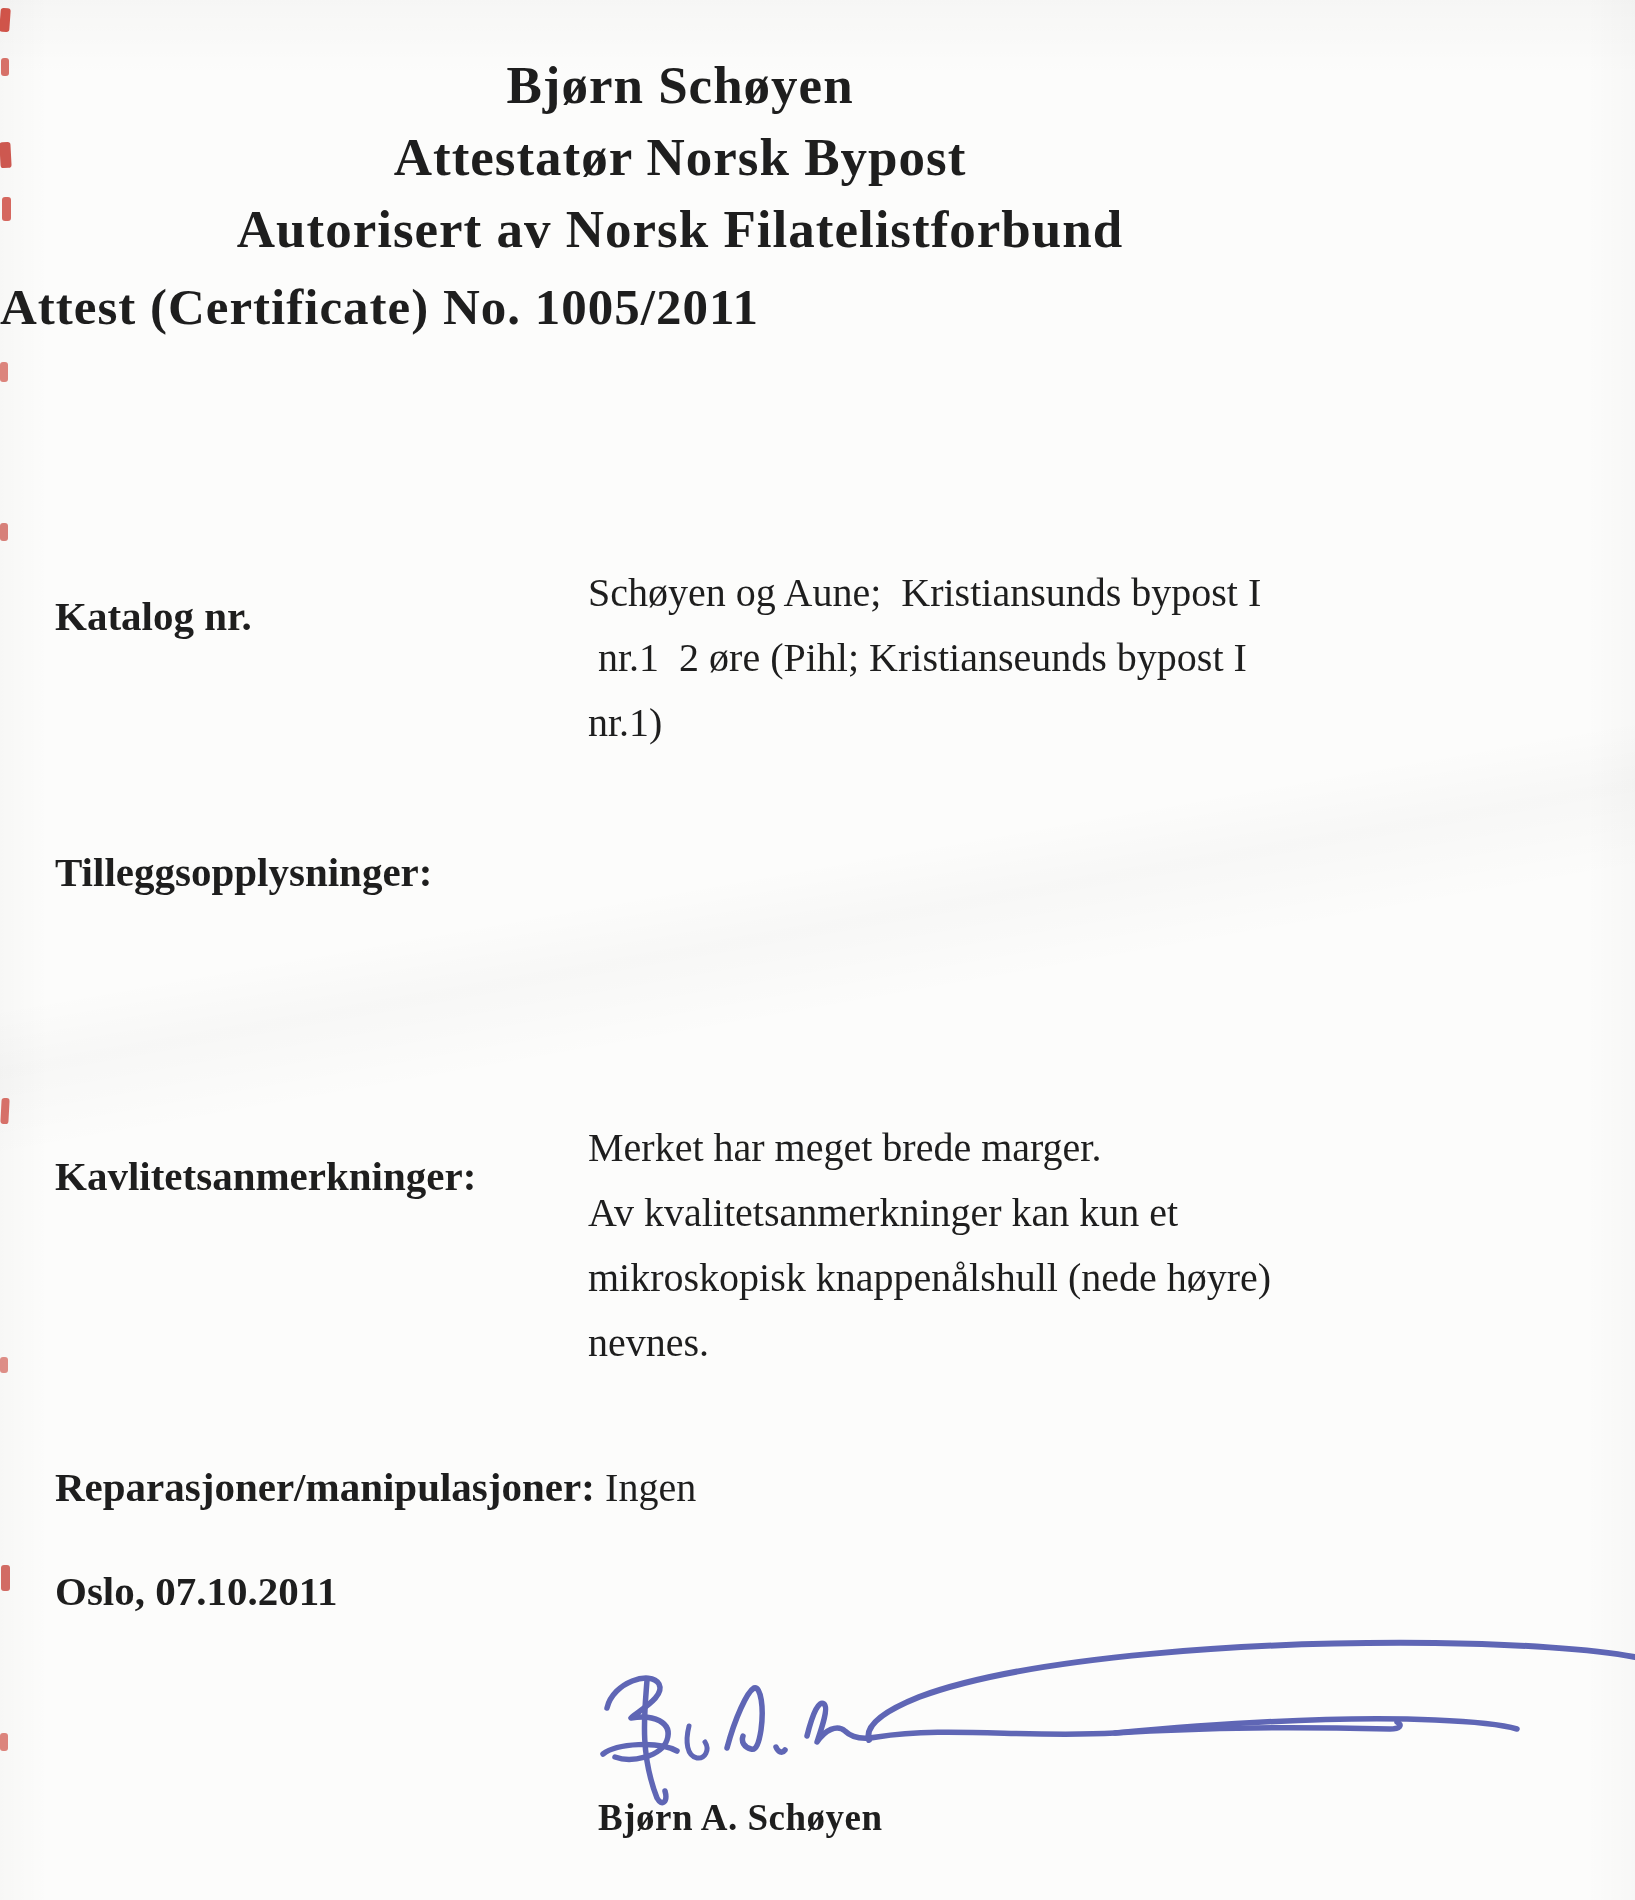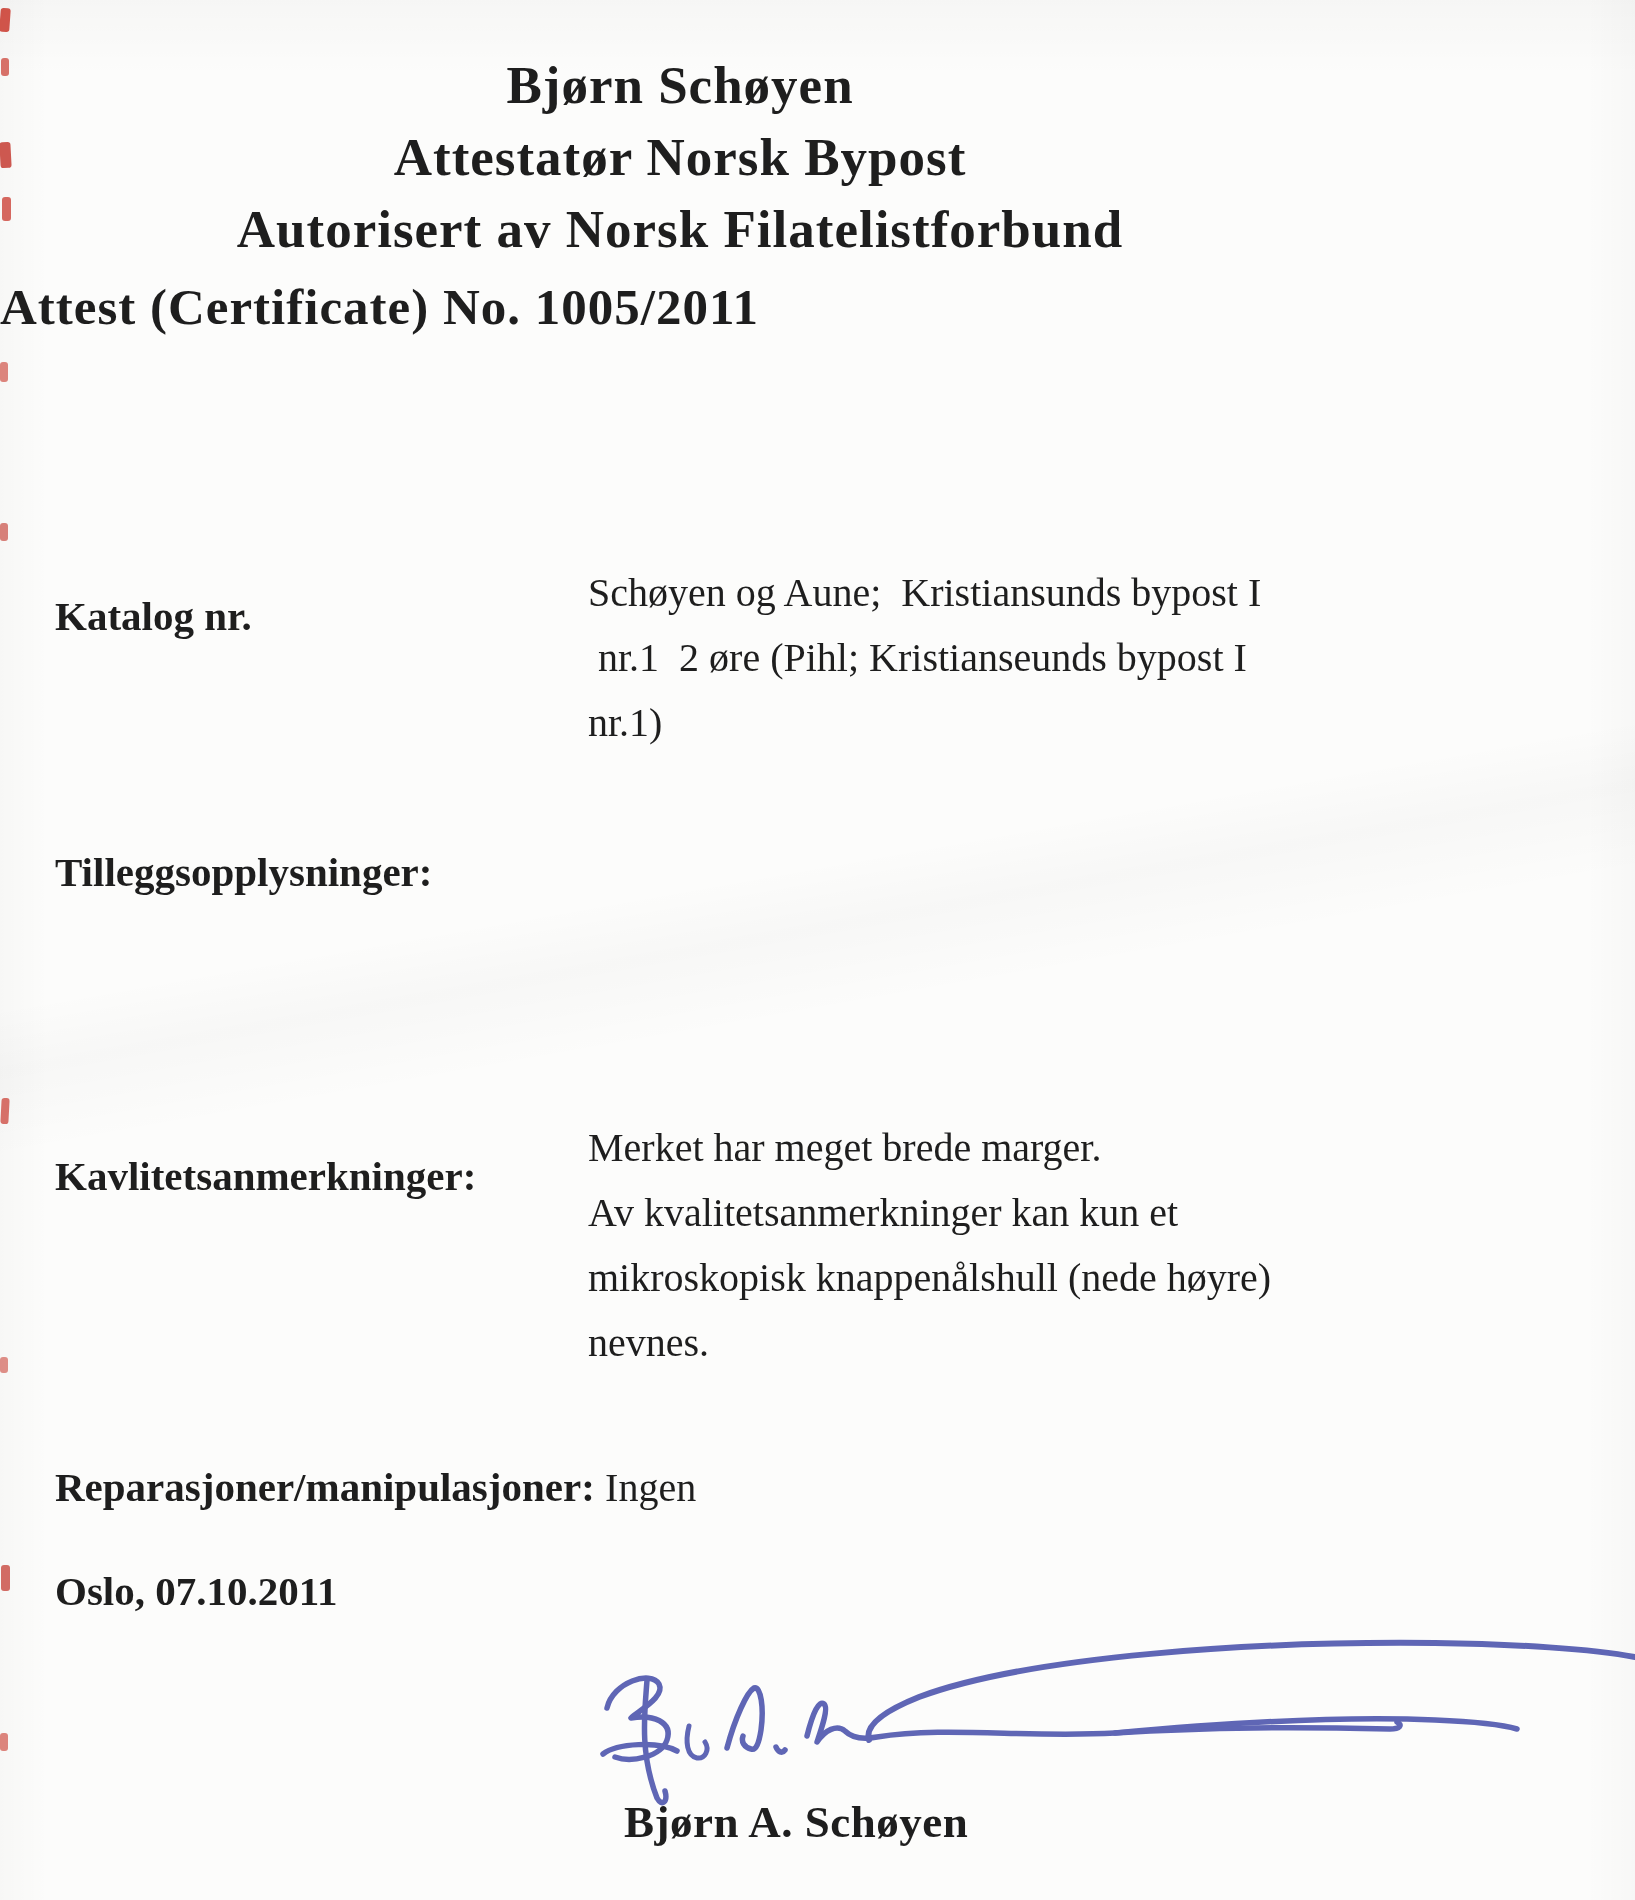--- a/index.html
+++ b/index.html
@@ -84,24 +84,24 @@
   }
   .signature-wrap {
     position: absolute;
     left: 555px;
     top: 1630px;
     width: 1080px;
     height: 185px;
   }
   .printed-name {
     position: absolute;
-    left: 624px;
+    left: 598px;
     top: 1796px;
     font-weight: bold;
-    font-size: 45px;
+    font-size: 37px;
     letter-spacing: 0.5px;
     white-space: nowrap;
   }
   .edge-mark {
     position: absolute;
     border-radius: 3px;
     pointer-events: none;
   }
 </style>
 </head>

